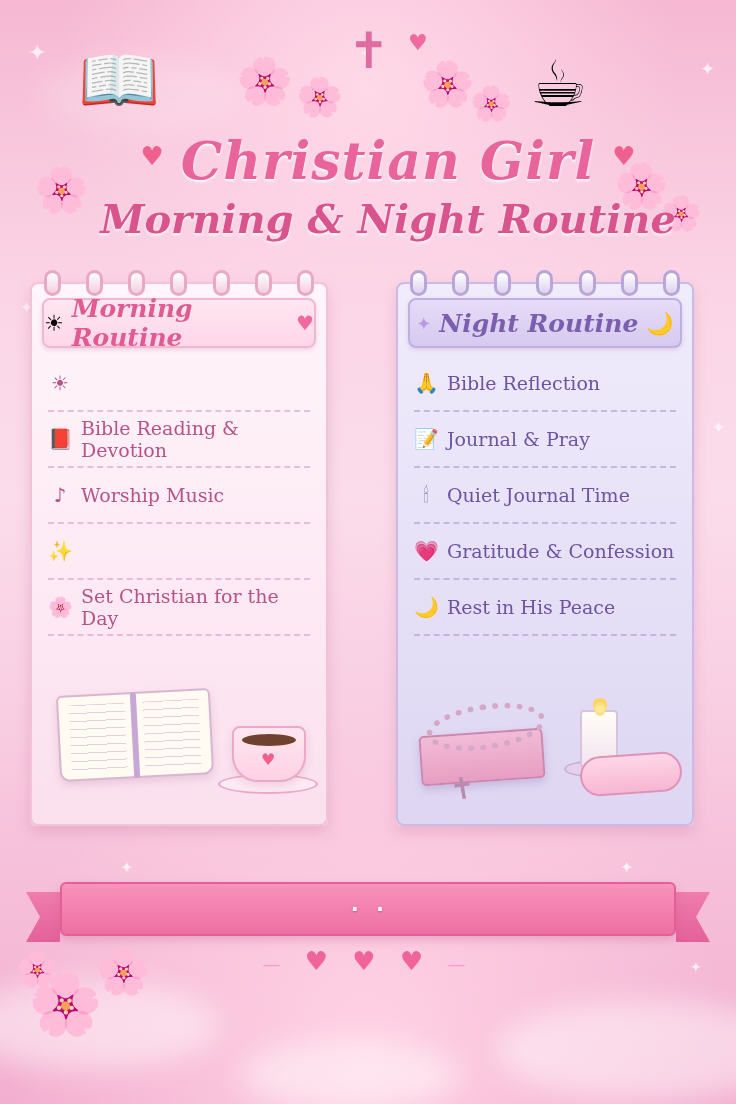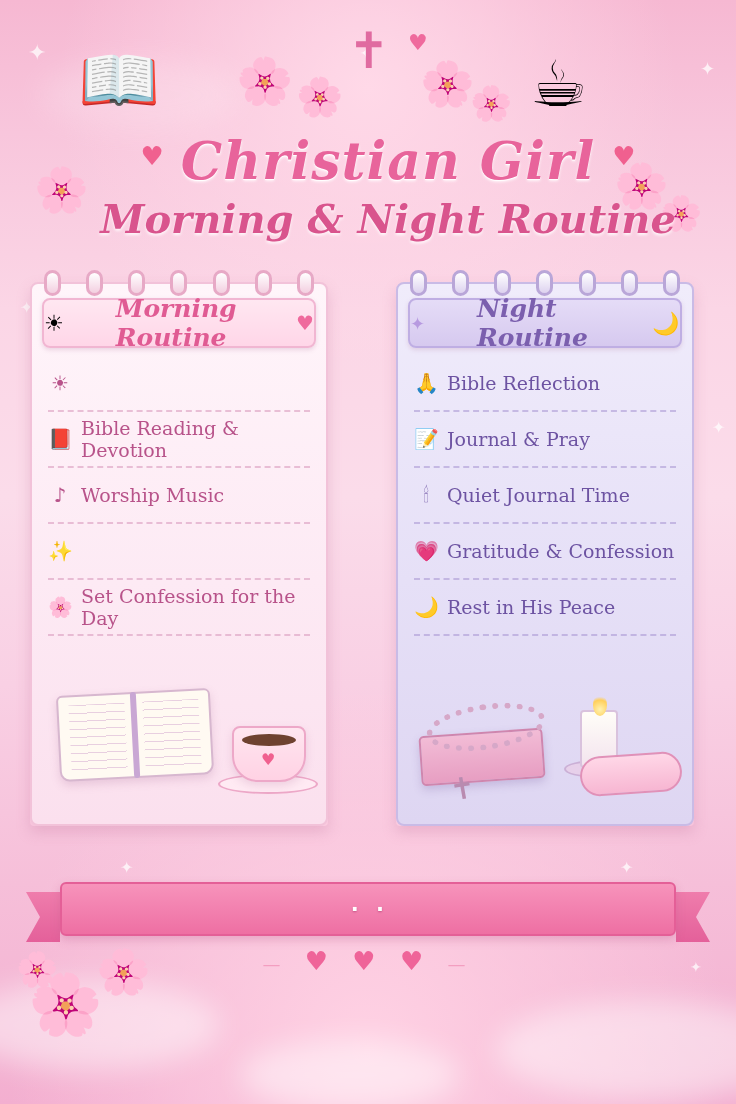--- a/index.html
+++ b/index.html
@@ -143,21 +143,20 @@
   }
   .pad-night .pad-tab {
     background: linear-gradient(180deg, #e5dcf7 0%, #d6c9ef 100%);
     border: 2px solid #bfaee3;
   }
   .pad-tab-title {
     font-family: "DejaVu Serif", serif;
     font-style: italic;
     font-weight: bold;
     font-size: 25px;
-    margin-left: 44px;
   }
   .pad-morning .pad-tab-title { color: #e05b93; }
   .pad-night .pad-tab-title { color: #7b5fae; }
 
   .checklist {
     margin: 6px 16px 0 16px;
     padding: 0;
     list-style: none;
   }
   .checklist li {
@@ -408,21 +407,21 @@
         </li>
         <li>
           <span class="item-icon">♪</span>
           <span>Worship Music</span>
         </li>
         <li>
           <span class="item-icon">✨</span>
         </li>
         <li>
           <span class="item-icon">🌸</span>
-          <span>Set Confession for the Day</span>
+          <span>Set Christian for the Day</span>
         </li>
       </ul>
 
       <div class="pad-art">
         <div class="book">
           <div class="book-spine"></div>
         </div>
         <div class="saucer"></div>
         <div class="cup">
           <div class="cup-heart">♥</div>

